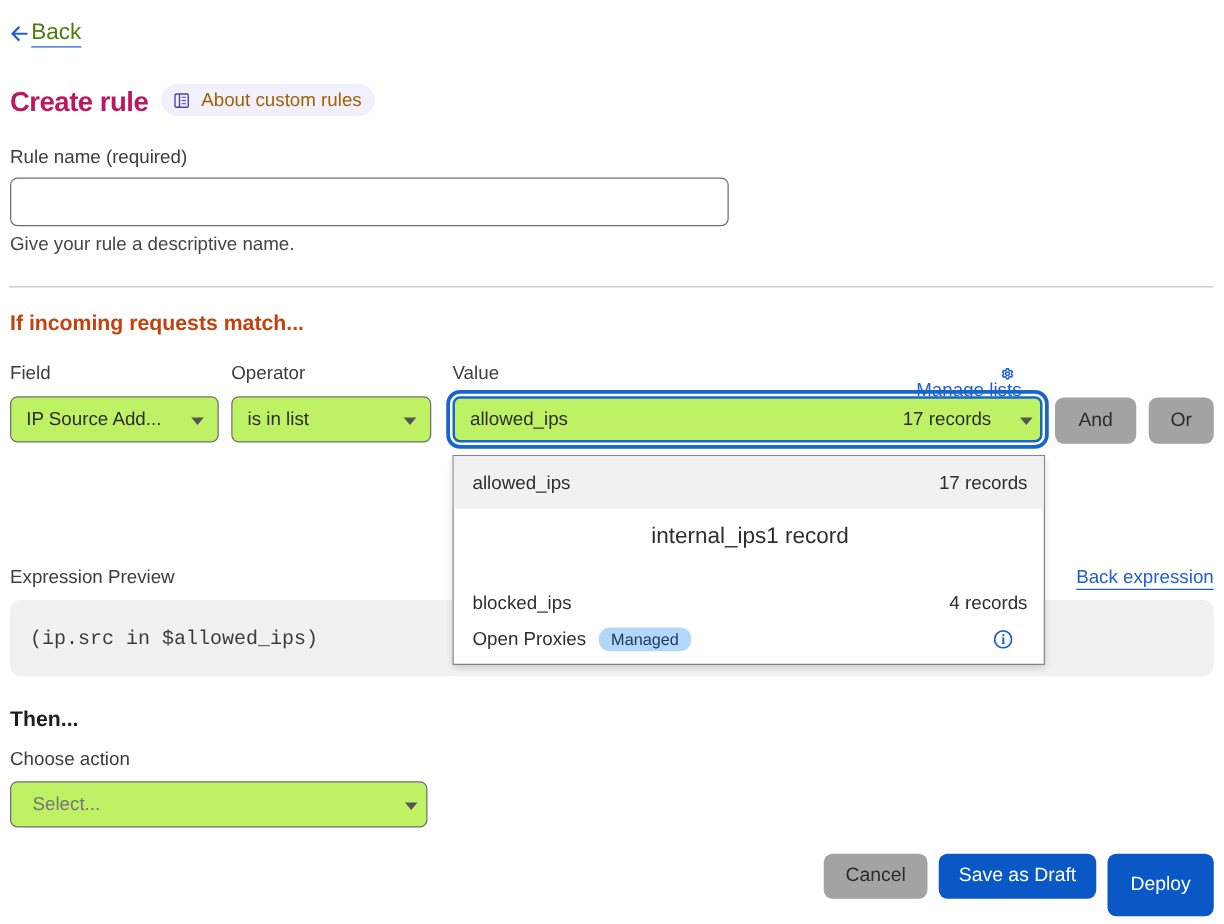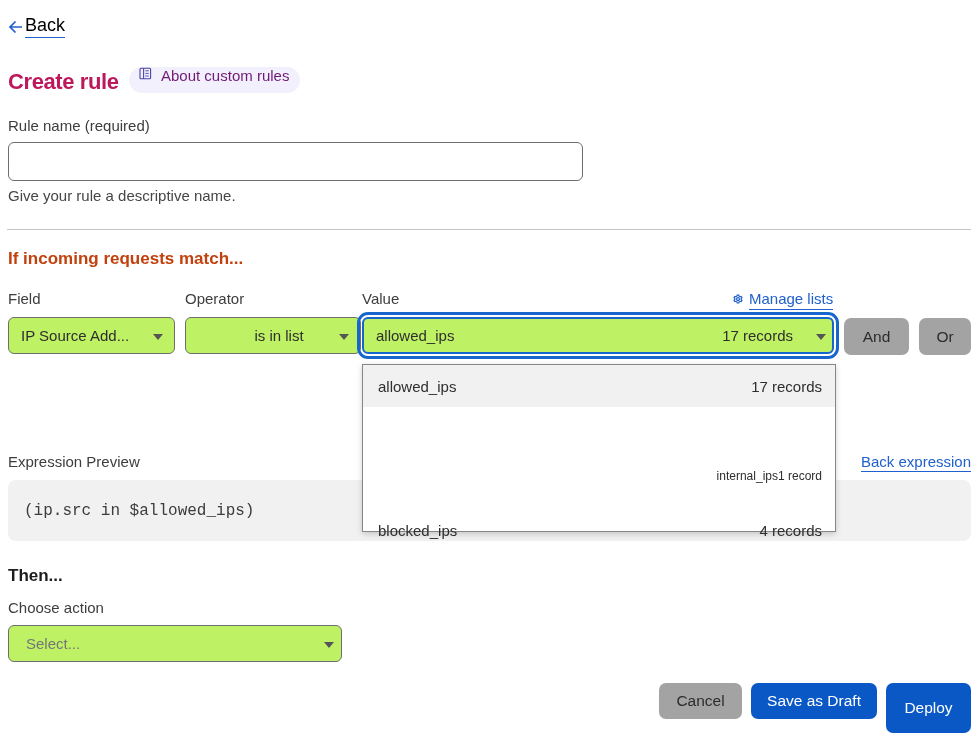--- a/index.html
+++ b/index.html
@@ -22,27 +22,27 @@
 </style>
 </head>
 <body>
 <div id="page">
 
   <div class="abs" style="left:8px; top:19px;">
     <svg width="16" height="16" viewBox="0 0 16 16">
       <path d="M14 8 H2 M7.5 2.5 L2 8 L7.5 13.5" fill="none" stroke="#2061cd" stroke-width="1.7"></path>
     </svg>
   </div>
-  <div class="abs" style="left:25px; top:15px; font-size:18px; color:#000000;">
+  <div class="abs" style="left:25px; top:15px; font-size:18px; color:#4d7c0f;">
     <span style="display:inline-block; padding-bottom:1px; border-bottom:1.6px solid #2061cd;">Back</span>
   </div>
 
   <div class="abs" style="left:8px; top:69px; font-size:22px; font-weight:bold; letter-spacing:-0.4px; color:#be185d;">Create rule</div>
 
-  <div class="abs" style="left:129px; top:67px; width:171px; height:26px; background:#f2f0fc; border-radius:13px; display:flex; align-items:flex-start; color:#701a75; font-size:15px;">
+  <div class="abs" style="left:129px; top:67px; width:171px; height:26px; background:#f2f0fc; border-radius:13px; display:flex; align-items:center; color:#a16207; font-size:15px;">
     <svg style="margin-left:10px;" width="13" height="13" viewBox="0 0 13 13">
       <rect x="1" y="1.2" width="10.6" height="10.6" rx="1" fill="none" stroke="#4a43a6" stroke-width="1.1"></rect>
       <line x1="4.6" y1="1.2" x2="4.6" y2="11.8" stroke="#4a43a6" stroke-width="1.1"></line>
       <line x1="6.3" y1="3.8" x2="9.8" y2="3.8" stroke="#4a43a6" stroke-width="0.9"></line>
       <line x1="6.3" y1="6.4" x2="9.8" y2="6.4" stroke="#4a43a6" stroke-width="0.9"></line>
       <line x1="6.3" y1="9" x2="9.8" y2="9" stroke="#4a43a6" stroke-width="0.9"></line>
     </svg>
     <span style="margin-left:9px;">About custom rules</span>
   </div>
 
@@ -51,34 +51,34 @@
   <div class="abs lbl" style="left:8px; top:187px; color:#464646;">Give your rule a descriptive name.</div>
 
   <div class="abs" style="left:7px; top:229px; width:964px; height:1px; background:#c4c4c4;"></div>
 
   <div class="abs" style="left:8px; top:249px; font-size:17px; font-weight:bold; color:#c2410c;">If incoming requests match...</div>
 
   <div class="abs lbl" style="left:8px; top:290px;">Field</div>
   <div class="abs lbl" style="left:185px; top:290px;">Operator</div>
   <div class="abs lbl" style="left:362px; top:290px;">Value</div>
 
-  <div class="abs" style="left:733px; top:290px; font-size:15px; color:#2061cd; display:flex; align-items:flex-start;">
+  <div class="abs" style="left:733px; top:290px; font-size:15px; color:#2061cd; display:flex; align-items:flex-end;flex-direction:column;">
     <svg width="10" height="10" viewBox="0 0 24 24" style="margin-right:6px; margin-top:3.5px;">
       <path fill="none" stroke="#2061cd" stroke-width="2.8" d="M12 8.5 A3.5 3.5 0 1 0 12 15.5 A3.5 3.5 0 1 0 12 8.5 Z"></path>
       <path fill="none" stroke="#2061cd" stroke-width="2.8" d="M10 2.5 h4 l.6 2.7 2.3 1.3 2.7-.9 2 3.4-2.1 1.9 v2.2 l2.1 1.9-2 3.4-2.7-.9-2.3 1.3-.6 2.7 h-4 l-.6-2.7-2.3-1.3-2.7.9-2-3.4 2.1-1.9 v-2.2 l-2.1-1.9 2-3.4 2.7.9 2.3-1.3 z"></path>
     </svg>
     <span style="display:inline-block; padding-bottom:2px; border-bottom:1.5px solid #2061cd;">Manage lists</span>
   </div>
 
   <div class="abs selbox" style="left:8px; top:317px; width:167px;">
     <span style="margin-left:12px;">IP Source Add...</span>
     <div class="caret" style="right:11px; top:16px;"></div>
   </div>
 
-  <div class="abs selbox" style="left:185px; top:317px; width:176px;justify-content:center;">
+  <div class="abs selbox" style="left:185px; top:317px; width:160px;">
     <span style="margin-left:12px;">is in list</span>
     <div class="caret" style="right:11px; top:16px;"></div>
   </div>
 
   <div class="abs selbox" style="left:362px; top:317px; width:472px; border:2px solid #1666ce; outline:3px solid #1666ce; outline-offset:2px;">
     <span style="margin-left:12px;">allowed_ips</span>
     <span style="position:absolute; right:39px; color:#2e2e2e;">17 records</span>
     <div class="caret" style="right:6px; top:15px;"></div>
   </div>
 
@@ -88,27 +88,38 @@
   <div class="abs lbl" style="left:8px; top:453px;">Expression Preview</div>
   <div class="abs" style="right:8px; top:453px; font-size:15px; color:#2061cd;"><span style="display:inline-block; line-height:17px; padding-bottom:1px; border-bottom:1.5px solid #2061cd;">Back expression</span></div>
   <div class="abs" style="left:8px; top:480px; width:963px; height:61px; background:#f1f1f1; border-radius:8px;"></div>
   <div class="abs" style="left:24px; top:502px; font-family:'Liberation Mono', monospace; font-size:16px; color:#3c3c3c;">(ip.src in $allowed_ips)</div>
 
   <div class="abs" style="left:362px; top:364px; width:474px; height:168px; background:#fff; border:1px solid #868686; box-shadow:0 2px 6px rgba(0,0,0,0.18); z-index:5;">
     <div style="height:42px; background:#f1f1f1; display:flex; align-items:center; justify-content:space-between; font-size:15px; color:#2e2e2e;">
       <span style="margin-left:15px;">allowed_ips</span>
         <span style="margin-right:13px;">17 records</span>
     </div>
-    <div style="height:42px; display:flex; align-items:center; justify-content:flex-end; font-size:12px; color:#2e2e2e;margin-top:48px;">
+    <div style="height:42px; display:flex; align-items:center; justify-content:center; font-size:18px; color:#2e2e2e;">
       <span style="margin-left:15px;">internal_ips</span>
         <span style="margin-right:13px;">1 record</span>
     </div>
     <div style="height:42px; display:flex; align-items:flex-end; justify-content:space-between; font-size:15px; color:#2e2e2e;">
       <span style="margin-left:15px;">blocked_ips</span>
         <span style="margin-right:13px;">4 records</span>
+    </div>
+    <div style="height:40px; display:flex; align-items:center; justify-content:space-between; font-size:15px; color:#2e2e2e;">
+      <span style="margin-left:15px; display:flex; align-items:center;">Open Proxies
+        <span style="margin-left:10px; background:#b3d7f8; color:#17375e; font-size:13px; border-radius:9px; padding:2px 10px;">Managed</span>
+      </span>
+      <span style="margin-right:25px;">
+        <svg width="15" height="15" viewBox="0 0 15 15" style="display:block;">
+          <circle cx="7.5" cy="7.5" r="6.8" fill="none" stroke="#2061cd" stroke-width="1.4"></circle>
+          <text x="7.6" y="11.6" text-anchor="middle" font-family="Liberation Serif, serif" font-weight="bold" font-size="11.5" fill="#2061cd">i</text>
+        </svg>
+      </span>
     </div>
   </div>
 
   <div class="abs" style="left:8px; top:566px; font-size:17px; font-weight:bold; color:#1d1d1d;">Then...</div>
   <div class="abs lbl" style="left:8px; top:599px;">Choose action</div>
   <div class="abs selbox" style="left:8px; top:625px; width:334px;">
     <span style="margin-left:17px; color:#767676;">Select...</span>
     <div class="caret" style="right:7px; top:16px;"></div>
   </div>
 

